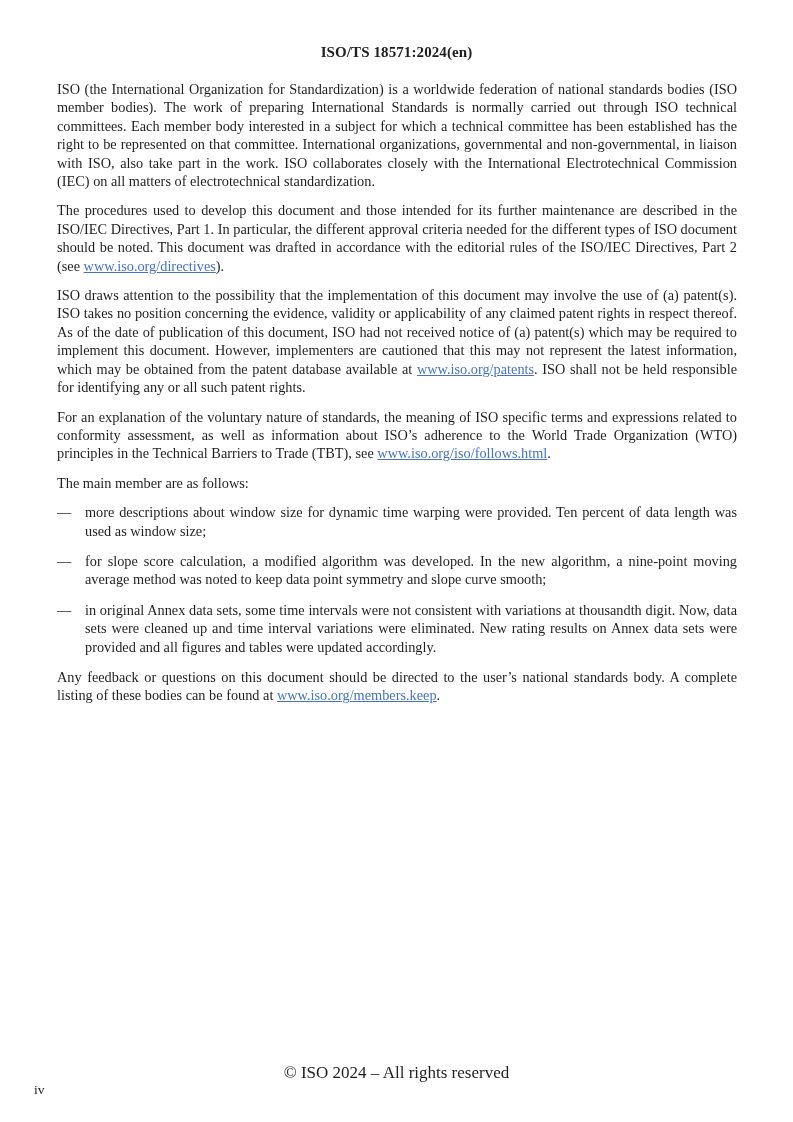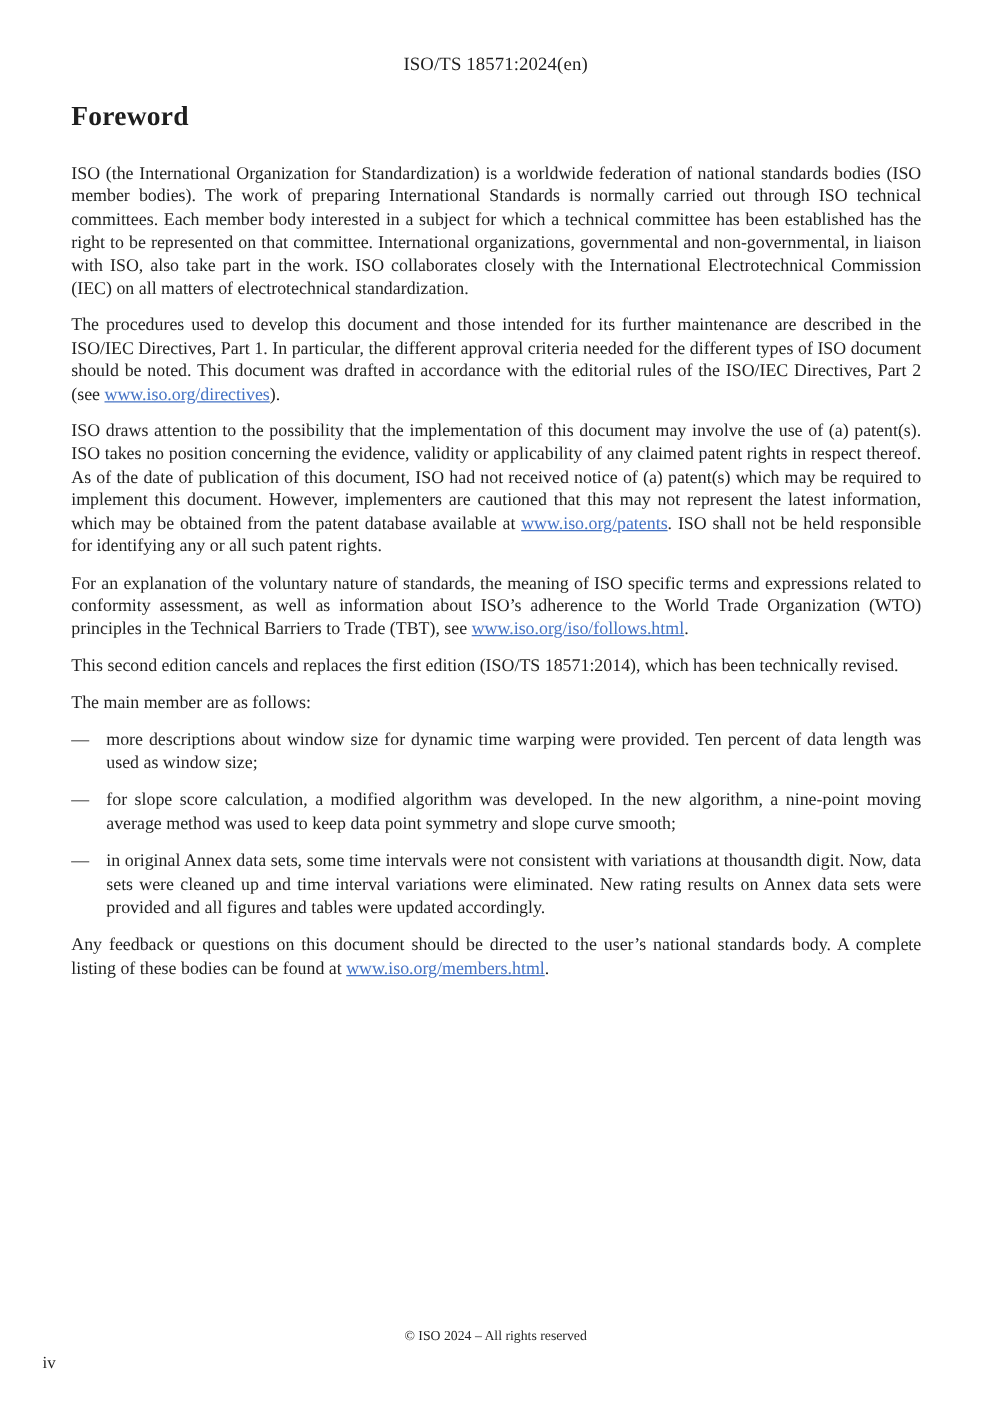--- a/index.html
+++ b/index.html
@@ -12,21 +12,21 @@
     color: #1f1f1f;
     overflow: hidden;
   }
   .running-header {
     position: absolute;
     top: 44px;
     left: 0;
     width: 100%;
     text-align: center;
     font-size: 15px;
-    font-weight: normal;
+    font-weight: bold;
     letter-spacing: 0.1px;
   }
   .content {
     position: absolute;
     left: 57px;
     top: 80px;
     width: 680px;
   }
   h1.page-title {
     font-size: 22px;
@@ -57,62 +57,60 @@
     color: var(--link-color, #4472c4);
     text-decoration: underline;
     cursor: pointer;
   }
   .footer-copyright {
     position: absolute;
     top: 1063px;
     left: 0;
     width: 100%;
     text-align: center;
-    font-size: 11px;
+    font-size: 17px;
   }
   .footer-pagenum {
     position: absolute;
     top: 1082px;
     left: 0;
     width: 100%;
     text-align: left;
     font-size: 13.5px;
     padding-left: 34px;
   }
 </style>
 </head>
 <body>
 
 <div class="page">
 
   <div class="running-header">ISO/TS 18571:2024(en)</div>
 
   <div class="content">
-    <h1 class="page-title">Foreword</h1>
 
     <div class="body-text">
         <p><span>ISO (the International Organization for Standardization) is a worldwide federation of national standards bodies (ISO member bodies). The work of preparing International Standards is normally carried out through ISO technical committees. Each member body interested in a subject for which a technical committee has been established has the right to be represented on that committee. International organizations, governmental and non-governmental, in liaison with ISO, also take part in the work. ISO collaborates closely with the International Electrotechnical Commission (IEC) on all matters of electrotechnical standardization.</span></p>
         <p><span>The procedures used to develop this document and those intended for its further maintenance are described in the ISO/IEC Directives, Part 1. In particular, the different approval criteria needed for the different types of ISO document should be noted. This document was drafted in accordance with the editorial rules of the ISO/IEC Directives, Part 2 (see </span><a class="link" href="#">www.iso.org/directives</a><span>).</span></p>
         <p><span>ISO draws attention to the possibility that the implementation of this document may involve the use of (a) patent(s). ISO takes no position concerning the evidence, validity or applicability of any claimed patent rights in respect thereof. As of the date of publication of this document, ISO had not received notice of (a) patent(s) which may be required to implement this document. However, implementers are cautioned that this may not represent the latest information, which may be obtained from the patent database available at </span><a class="link" href="#">www.iso.org/patents</a><span>. ISO shall not be held responsible for identifying any or all such patent rights.</span></p>
         <p><span>For an explanation of the voluntary nature of standards, the meaning of ISO specific terms and expressions related to conformity assessment, as well as information about ISO’s adherence to the World Trade Organization (WTO) principles in the Technical Barriers to Trade (TBT), see </span><a class="link" href="#">www.iso.org/iso/follows.html</a><span>.</span></p>
-        <p><span>This second edition cancels and replaces the first edition (ISO/TS 18571:2014), which has been technically revised.</span></p>
         <p><span>The main member are as follows:</span></p>
         <p class="list-item">
           <span class="dash">—</span>
           <span class="li-content"><span>more descriptions about window size for dynamic time warping were provided. Ten percent of data length was used as window size;</span></span>
         </p>
         <p class="list-item">
           <span class="dash">—</span>
-          <span class="li-content"><span>for slope score calculation, a modified algorithm was developed. In the new algorithm, a nine-point moving average method was used to keep data point symmetry and slope curve smooth;</span></span>
+          <span class="li-content"><span>for slope score calculation, a modified algorithm was developed. In the new algorithm, a nine-point moving average method was noted to keep data point symmetry and slope curve smooth;</span></span>
         </p>
         <p class="list-item">
           <span class="dash">—</span>
           <span class="li-content"><span>in original Annex data sets, some time intervals were not consistent with variations at thousandth digit. Now, data sets were cleaned up and time interval variations were eliminated. New rating results on Annex data sets were provided and all figures and tables were updated accordingly.</span></span>
         </p>
-        <p><span>Any feedback or questions on this document should be directed to the user’s national standards body. A complete listing of these bodies can be found at </span><a class="link" href="#">www.iso.org/members.html</a><span>.</span></p>
+        <p><span>Any feedback or questions on this document should be directed to the user’s national standards body. A complete listing of these bodies can be found at </span><a class="link" href="#">www.iso.org/members.keep</a><span>.</span></p>
       </div>
   </div>
 
   <div class="footer-copyright">© ISO 2024 – All rights reserved</div>
 
   <div class="footer-pagenum">iv</div>
 
 </div>
 
 </body></html>

